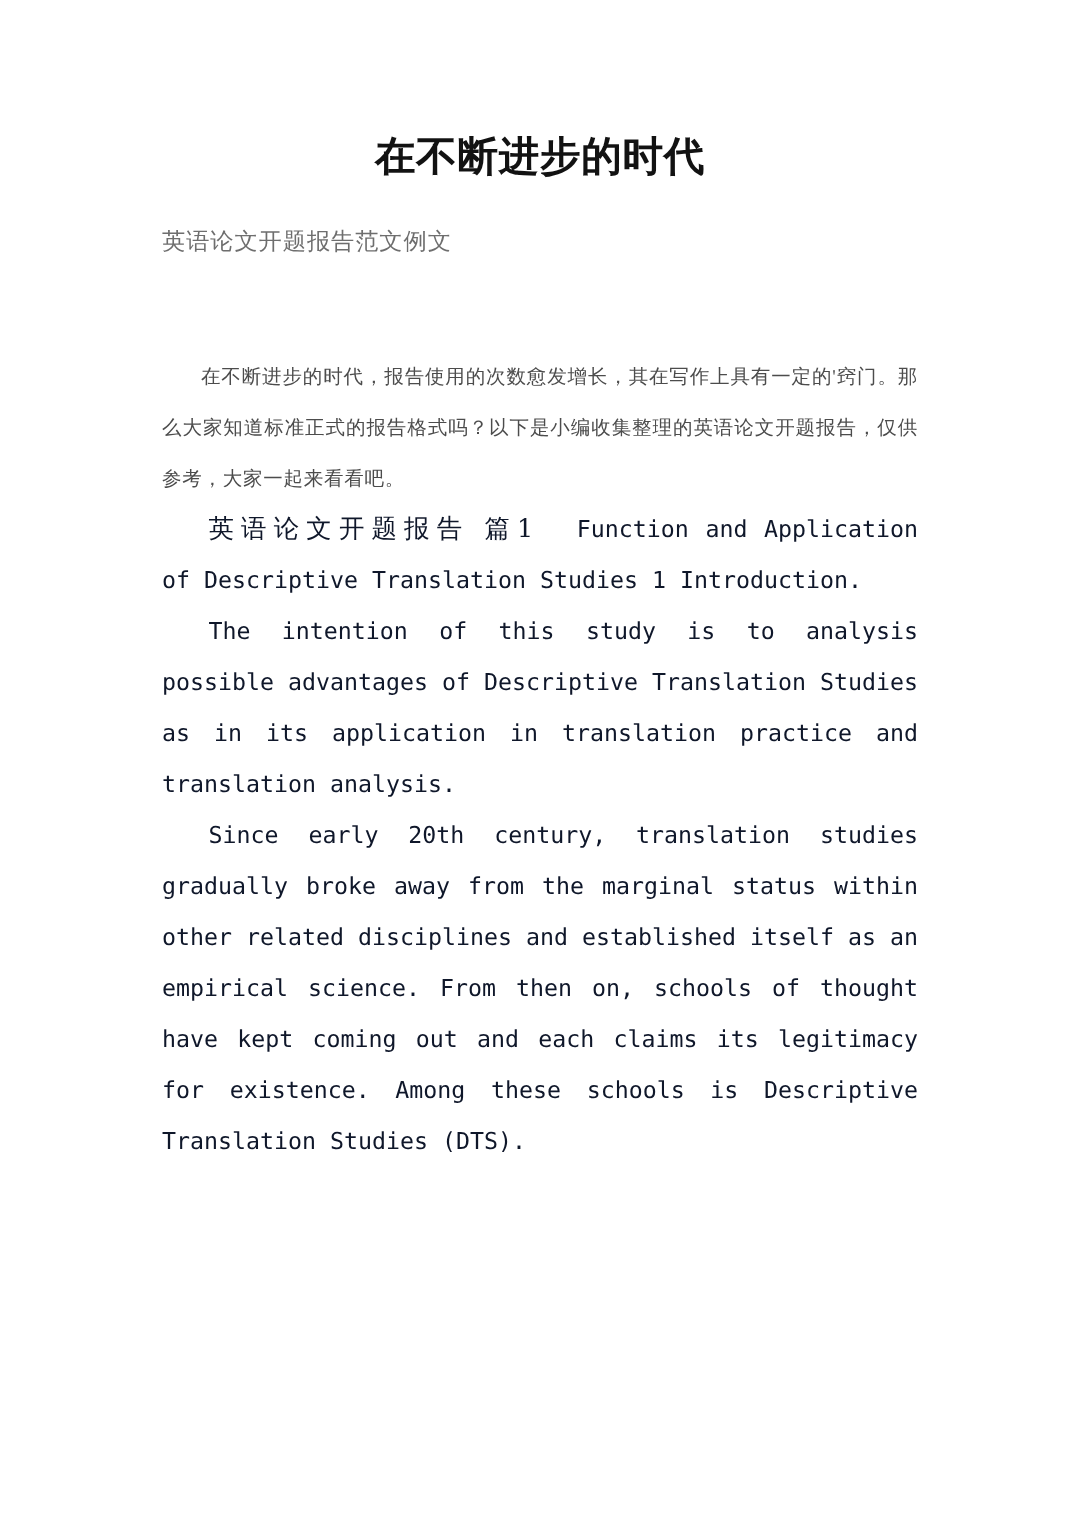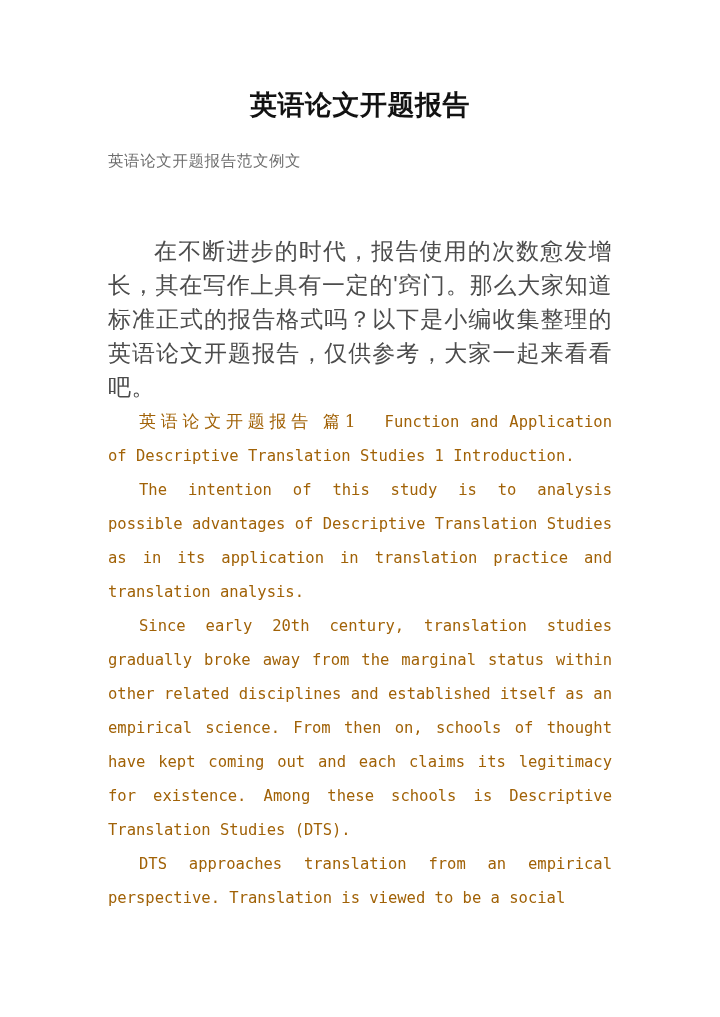--- a/index.html
+++ b/index.html
@@ -80,63 +80,62 @@
     color: #4c4c4c;
     text-align: justify;
     text-justify: inter-character;
     text-indent: 2em;
     word-spacing: 0;
     hyphens: none;
   }
 
   
   p.para.cjk {
-    font-family: Liberation Sans, sans-serif;
+    font-family: Liberation Serif, serif;
     letter-spacing: 0.5px;
-    font-size: 23px;
+    font-size: 13px;
     line-height: 34px;
   }
 
   
   p.para.latin {
     font-family: "DejaVu Sans Mono", "Liberation Mono", monospace;
     font-size: 15.5px;
     line-height: 34px;
     letter-spacing: 0;
-    color: #a16207;
+    color: #0f172a;
   }
 
   p.para.latin .cjk-run {
     font-family: "DejaVu Serif", "Liberation Serif", serif;
     font-size: 17px;
     letter-spacing: 3px;
   }
 
   
   .body-block .clipped {
     overflow: hidden;
   }
 </style>
 </head>
 <body>
 
 <div class="page">
   <div class="content">
 
-    <h1 class="doc-title">英语论文开题报告</h1>
+    <h1 class="doc-title">在不断进步的时代</h1>
 
     <div class="doc-subtitle">英语论文开题报告范文例文</div>
 
     <div class="body-block">
 
       <p class="para cjk">在不断进步的时代，报告使用的次数愈发增长，其在写作上具有一定的'窍门。那么大家知道标准正式的报告格式吗？以下是小编收集整理的英语论文开题报告，仅供参考，大家一起来看看吧。</p>
 
       <p class="para latin"><span class="cjk-run" style="margin-right: 26px;">英语论文开题报告 篇1</span><span>Function and Application of Descriptive Translation Studies 1 Introduction.</span></p>
 
       <p class="para latin">The intention of this study is to analysis possible advantages of Descriptive Translation Studies as in its application in translation practice and translation analysis.</p>
 
       <p class="para latin">Since early 20th century, translation studies gradually broke away from the marginal status within other related disciplines and established itself as an empirical science. From then on, schools of thought have kept coming out and each claims its legitimacy for existence. Among these schools is Descriptive Translation Studies (DTS).</p>
 
-      <p class="para latin clipped">DTS approaches translation from an empirical perspective. Translation is viewed to be a social</p>
 
     </div>
   </div>
 </div>
 
 </body></html>

